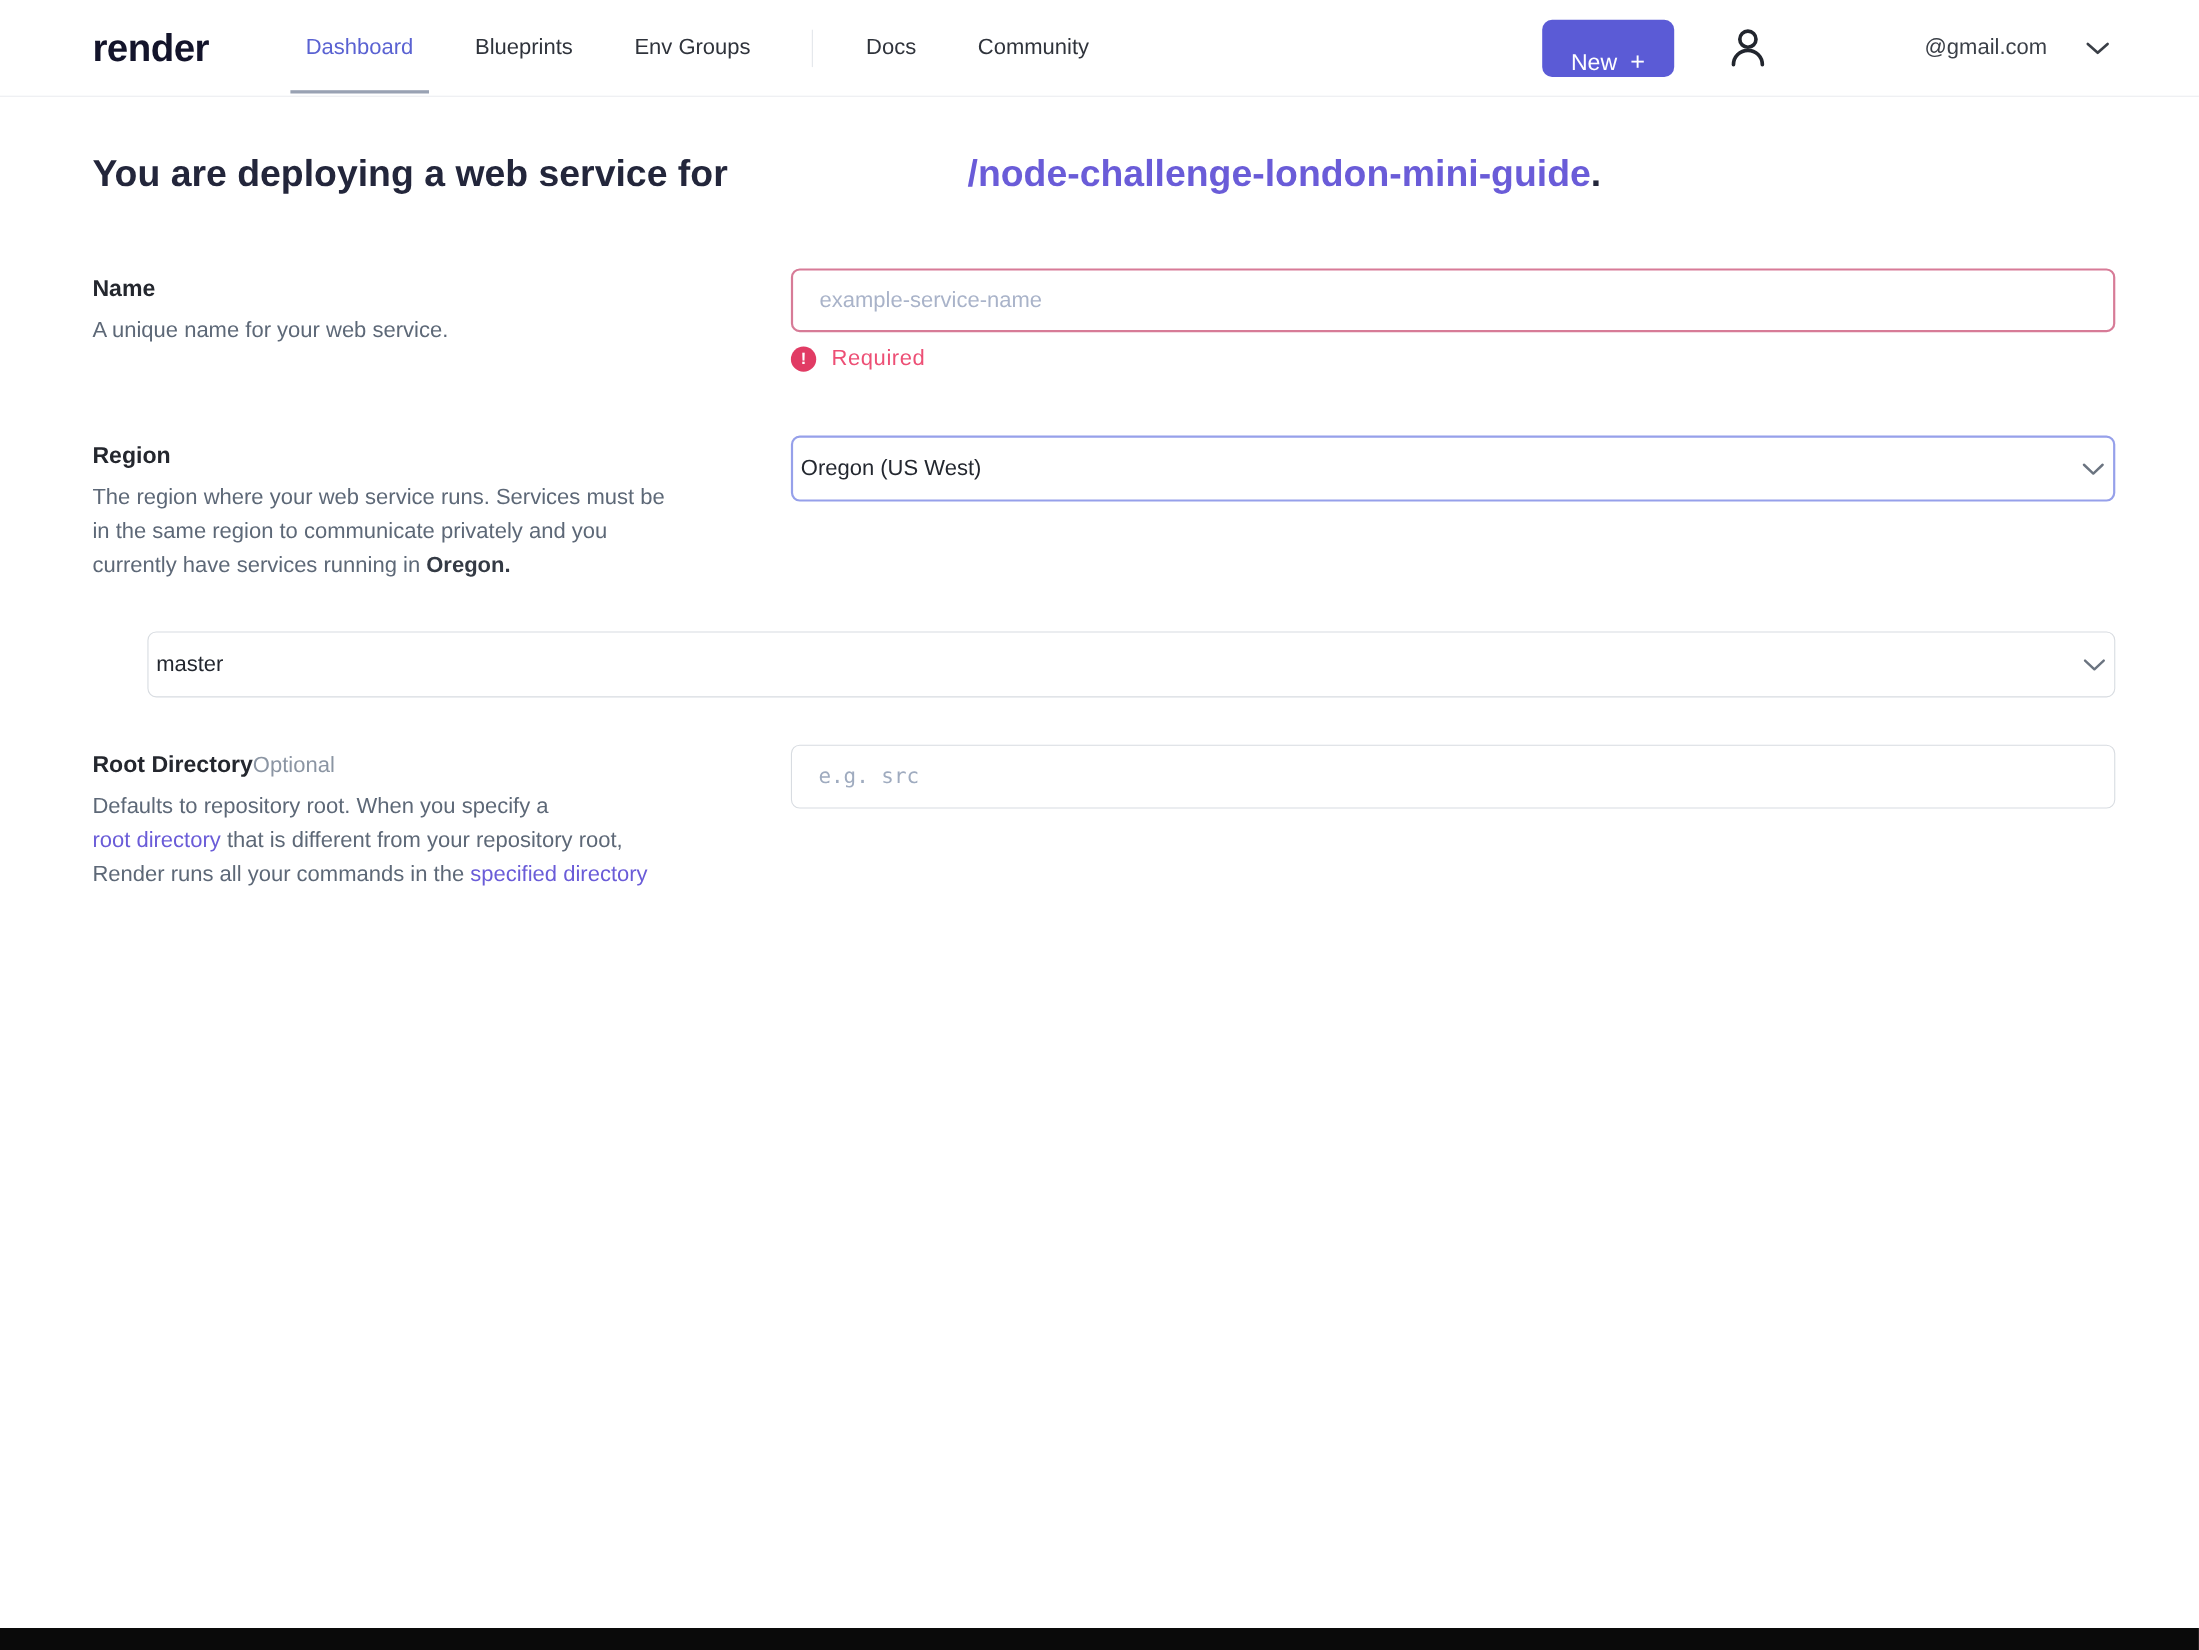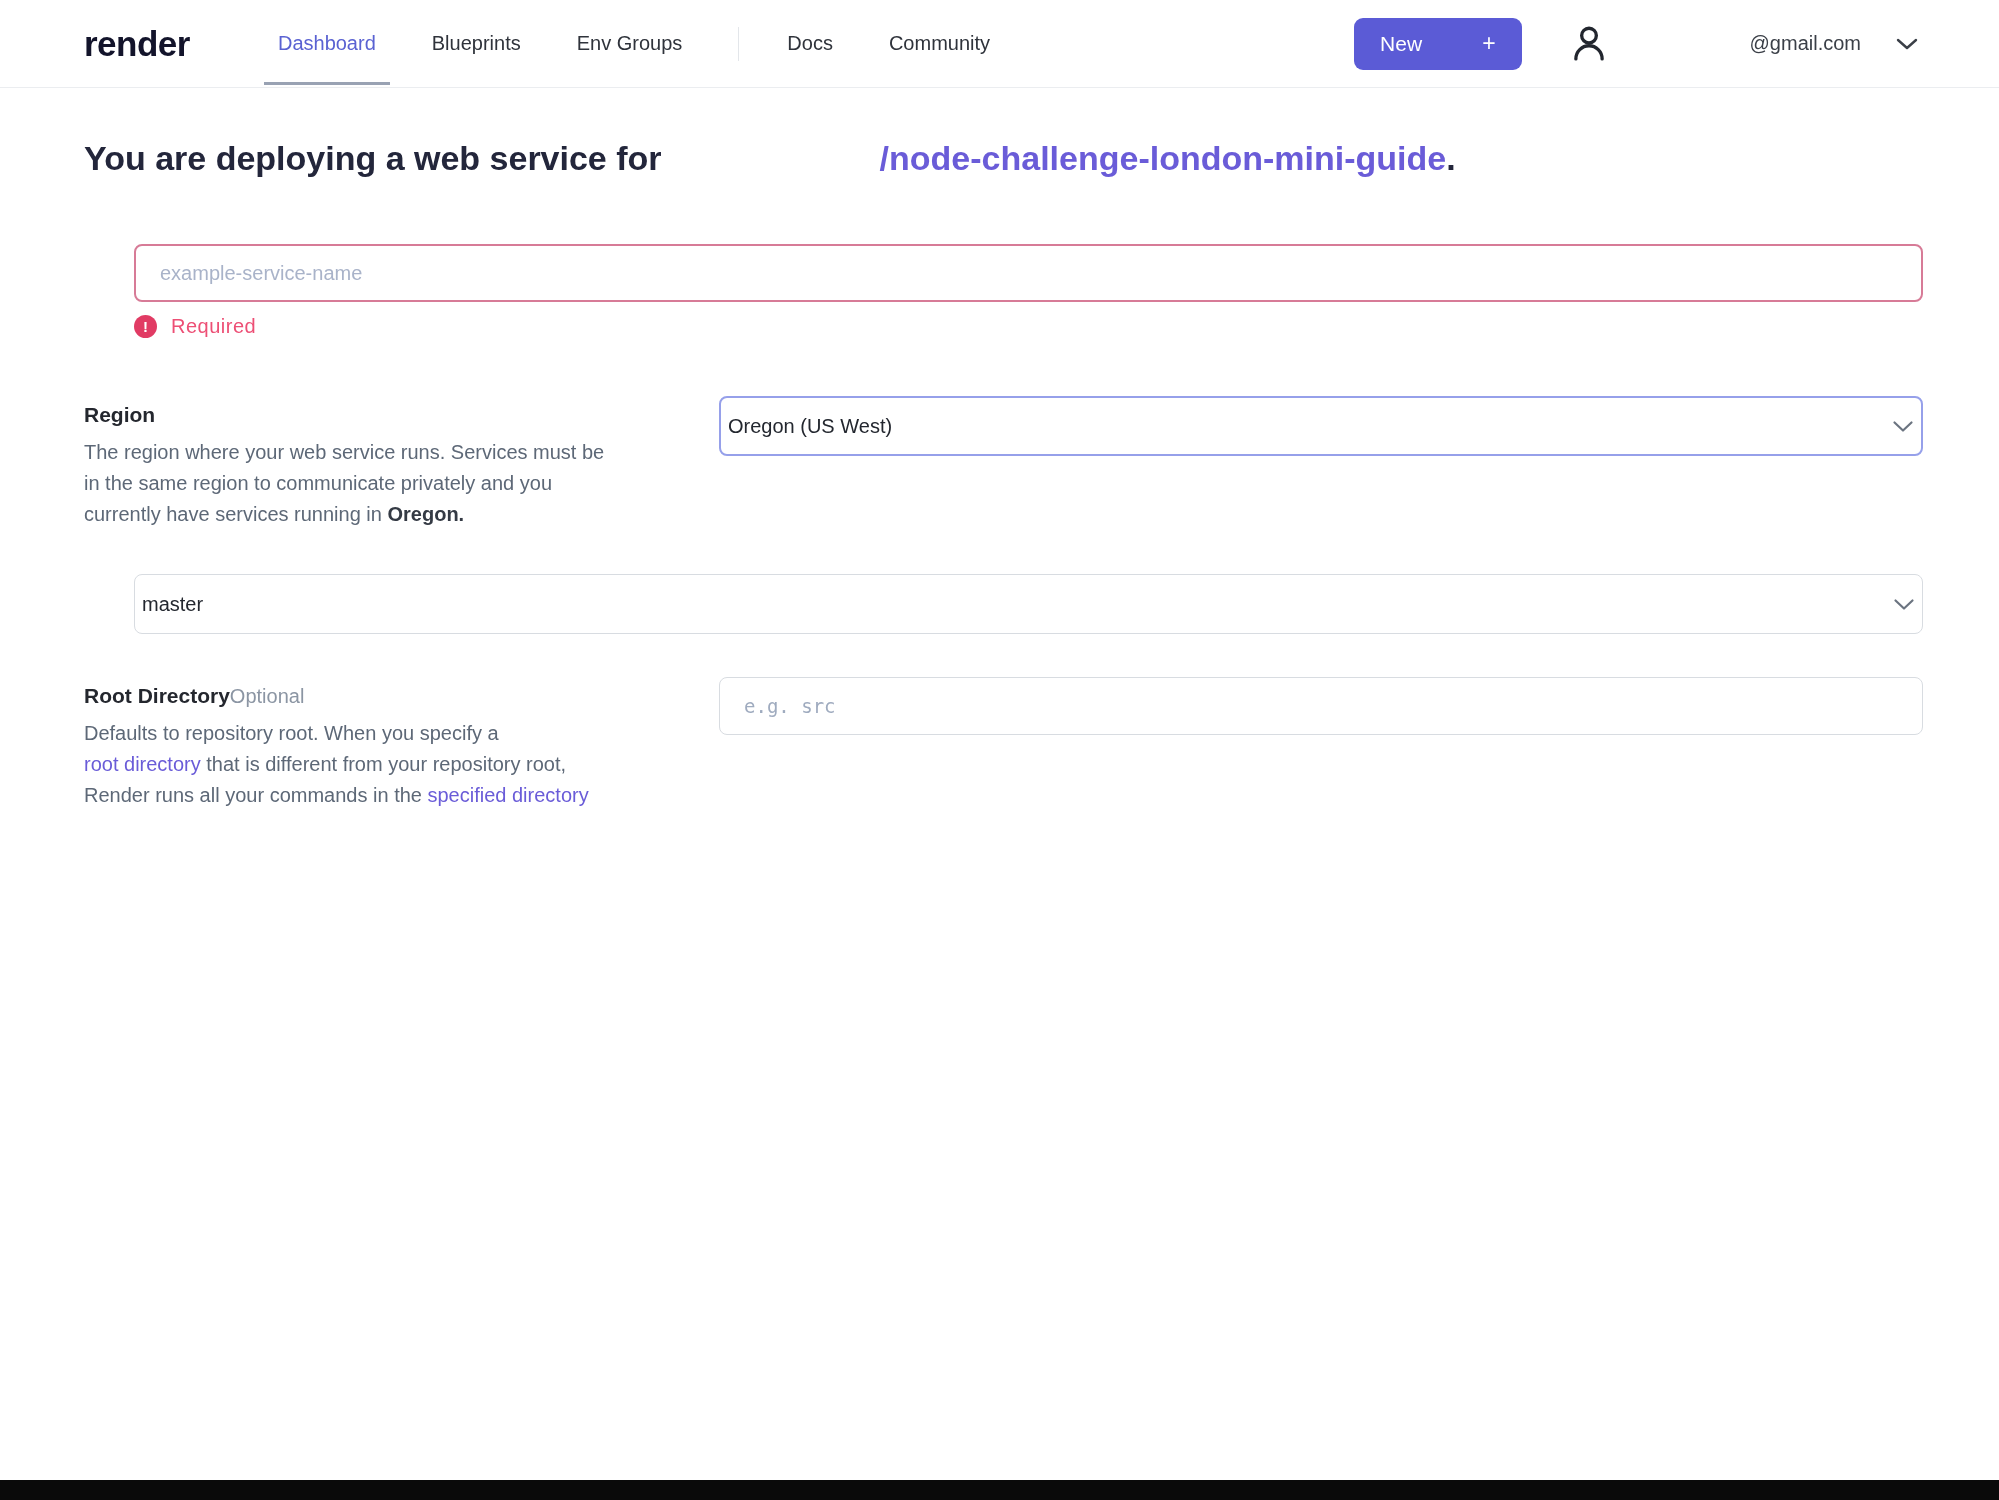--- a/index.html
+++ b/index.html
@@ -52,23 +52,22 @@
   .btn-new {
     margin-left: auto;
     background: #5b5bd6;
     color: #ffffff;
     border: none;
     border-radius: 9px;
     height: 52px;
     padding: 0 26px;
     font-size: 21px;
     font-family: "Liberation Sans", sans-serif;
-    display: flex; align-items: center;
-    cursor: pointer;
-    gap: 48px;
+    display: flex; align-items: flex-end;
+    cursor: pointer;
   }
   .btn-new .plus { margin-left: 12px; font-size: 23px; }
   .user-icon { margin-left: 46px; cursor: pointer; display: flex; align-items: center; }
   .account {
     margin-left: 140px;
     font-size: 20px; color: #3a3f47;
     cursor: pointer;
   }
   .account-chevron { margin-left: 34px; cursor: pointer; display: flex; align-items: center; }
 
@@ -212,20 +211,24 @@
 
 <div class="main">
 
   <div class="page-heading">
     <span>You are deploying a web service for</span><span class="redacted"></span><a class="repo-link">/node-challenge-london-mini-guide</a><span>.</span>
   </div>
 
   <div class="form">
 
     <div class="form-row row-name">
+      <div class="col-label">
+        <div class="field-label">Name</div>
+        <div class="field-desc">A unique name for your web service.</div>
+      </div>
       <div class="col-field">
         <input class="text-input input-error" type="text" placeholder="example-service-name" style="">
         <div class="error-row">
           <span class="error-icon">!</span>
           <span class="error-text">Required</span>
         </div>
       </div>
     </div>
 
     <div class="form-row row-region">

